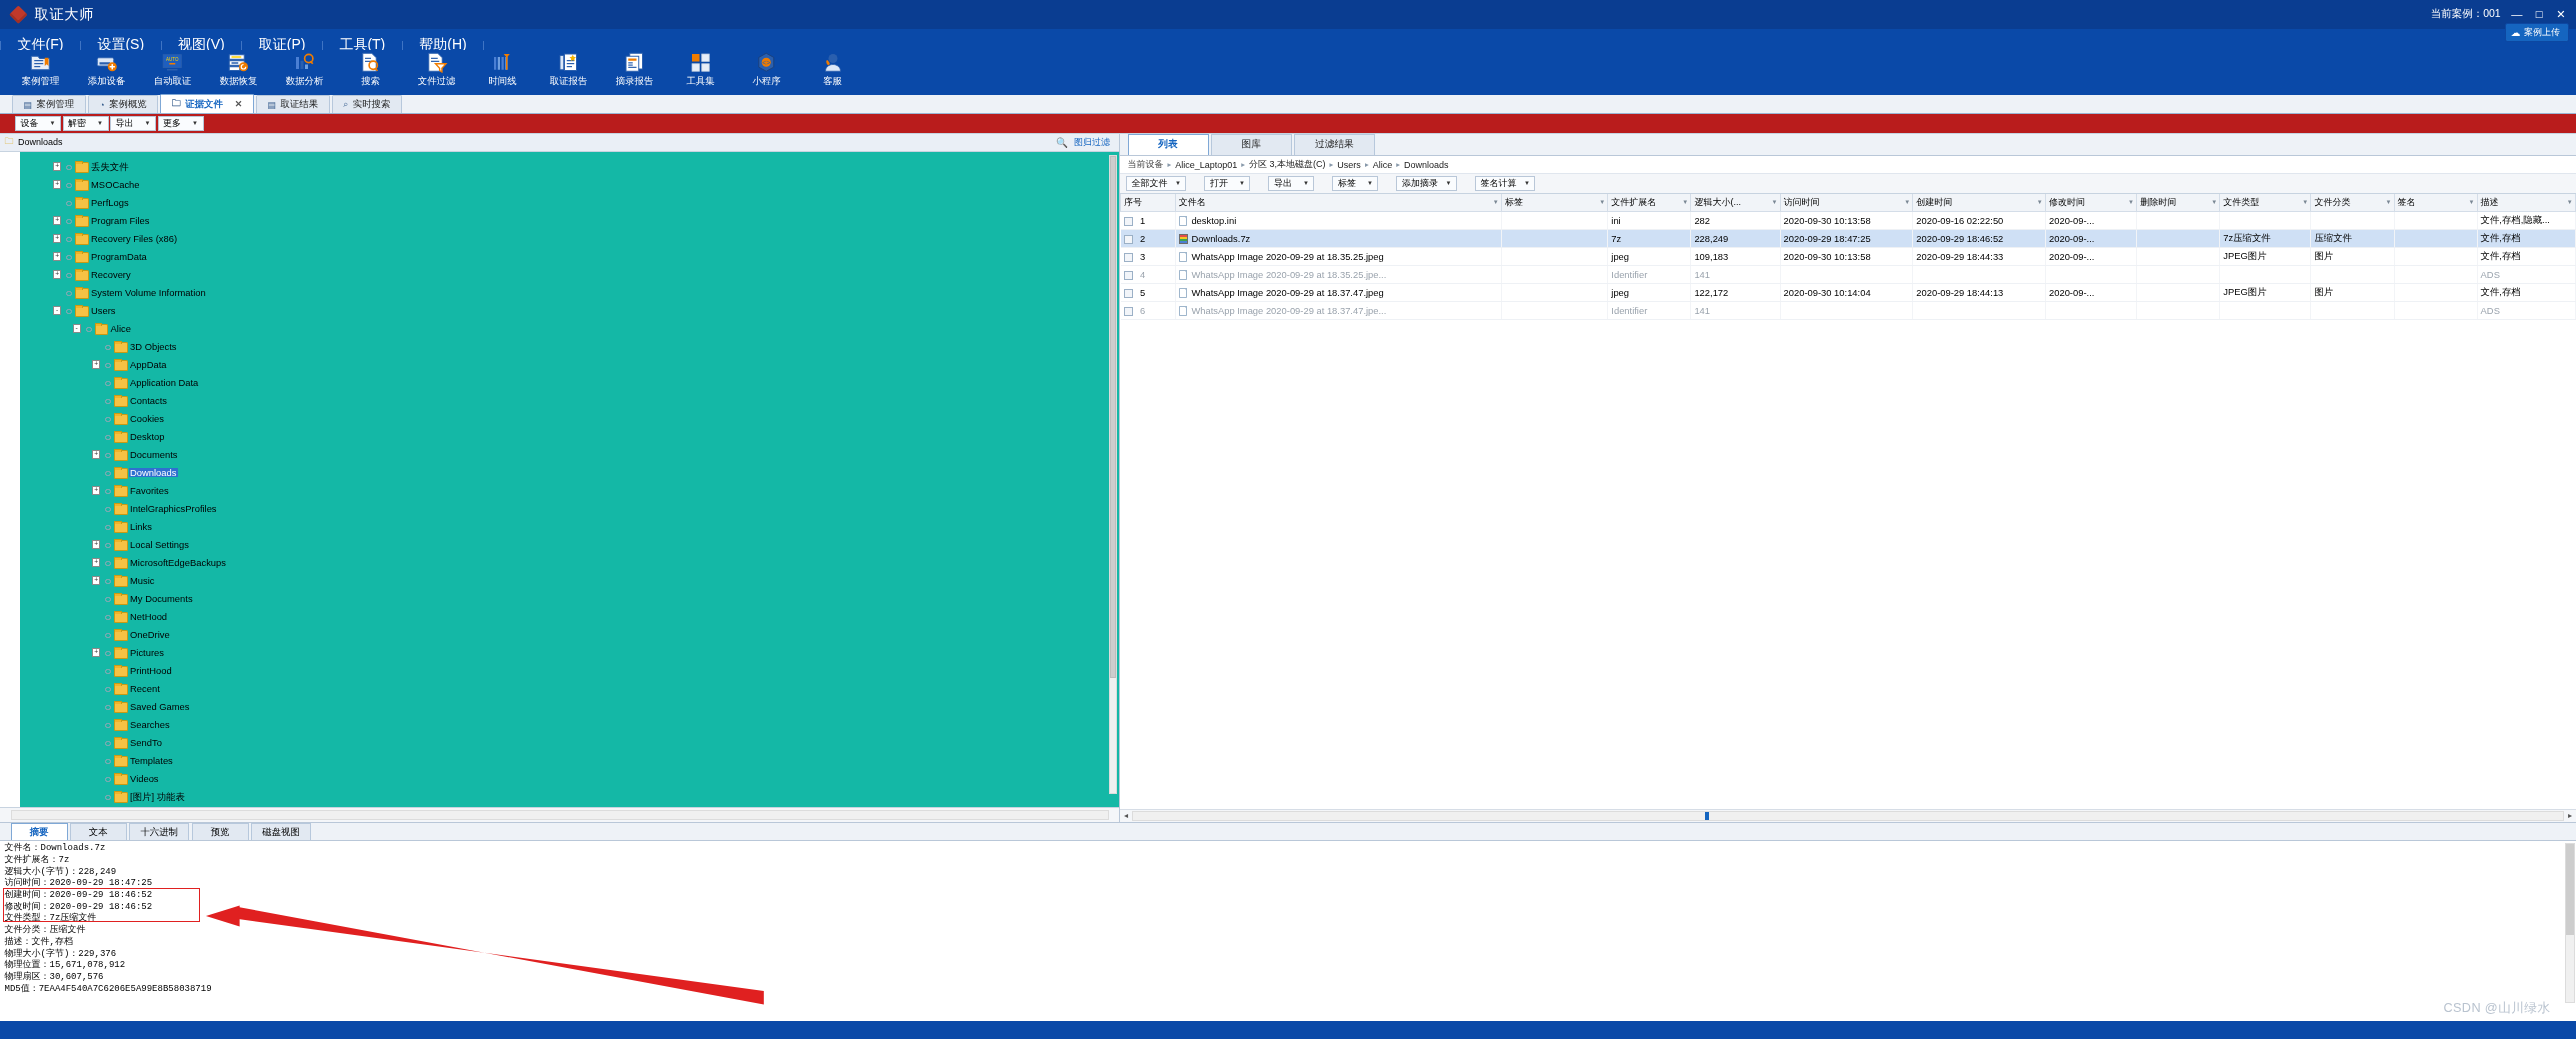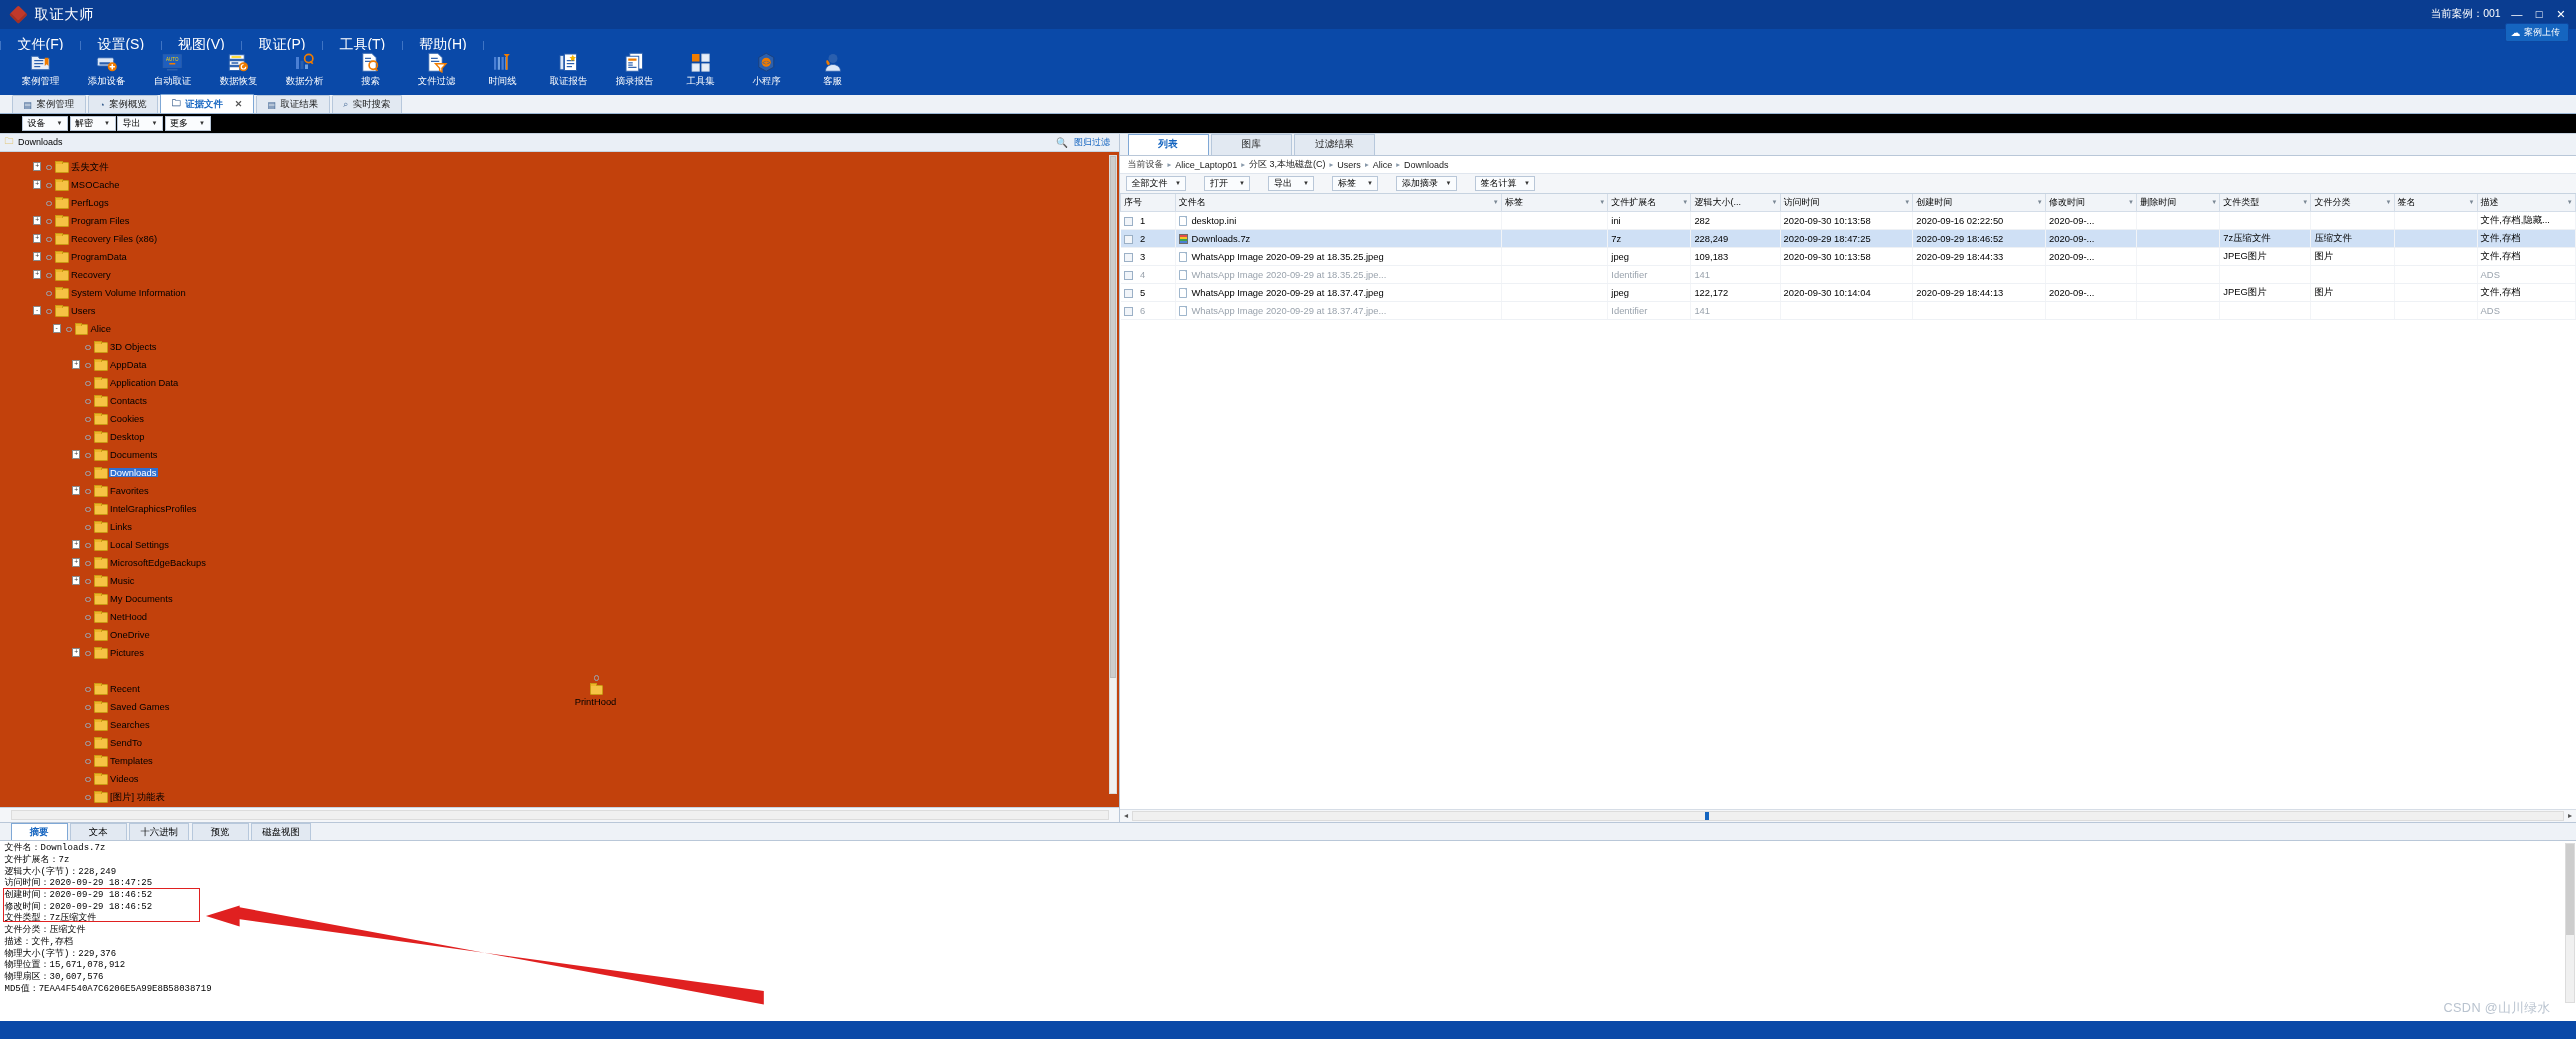--- a/index.html
+++ b/index.html
@@ -79,22 +79,22 @@
     padding:0 10.5px; margin-right:2.2px; font-size:9.4px;
     background:#e2e9f2; border:0.7px solid #b7c8dc; border-bottom:none;
     color:#1a1a1a; border-radius:1.5px 1.5px 0 0;
   }
   .tab.active { background:#fff; color:#1565c0; font-weight:bold; border-color:#7fa8d6; height:19px; }
   .tab .tico { font-size:9px; color:#365d8d; }
   .tab .tclose { margin-left:7.5px; color:#555; font-size:9px; }
 
   
   .filterstrip {
-    height:19.5px; background:#000000; border-bottom:0.7px solid #c7d3e0;
-    display:flex; align-items:center; padding-left:22px; gap:1.5px; flex:none;
+    height:19.5px; background:#b91c1c; border-bottom:0.7px solid #c7d3e0;
+    display:flex; align-items:center; padding-left:15px; gap:1.5px; flex:none;
   }
   .fbtn {
     height:15px; min-width:46px; padding:0 4.5px;
     border:0.7px solid #b9c7d8; background:#fafcfe;
     display:flex; align-items:center; justify-content:space-between;
     font-size:9px; gap:7.5px;
   }
   .caret { font-size:6px; color:#333; }
 
   
@@ -109,21 +109,21 @@
     height:18px; background:#eaeff6; border-bottom:0.7px solid #c7d3e0;
     display:flex; align-items:center; padding:0 4.5px; gap:4.5px; font-size:9px;
   }
   .lp-header .folder { color:#d9a300; }
   .lp-search {
     margin-left:auto; display:flex; align-items:center; gap:6px; padding-right:4.5px;
   }
   .mag { font-size:9.7px; color:#2b4f7d; }
   .retfilter { color:#1565c0; font-size:9px; }
 
-  .treewrap { flex:1; overflow:hidden; position:relative; background:#c2410c; }
+  .treewrap { flex:1; overflow:hidden; position:relative; background:#14b8a6;margin-left:20px; }
   .tree { padding:6px 0 0 33px; font-size:9.4px; line-height:1; }
   .trow { height:18px; display:flex; align-items:center; gap:3px; white-space:nowrap; }
   .exp {
     width:8.2px; height:8.2px; border:0.7px solid #8a8a8a; background:#fff;
     font-size:6.7px; line-height:6.7px; text-align:center; color:#333; flex:none;
   }
   .exp.none { border:none; background:transparent; }
   .dot { width:8.2px; height:8.2px; flex:none; display:inline-block; position:relative; }
   .dot:before {
     content:""; position:absolute; left:2.2px; top:2.2px; width:3.7px; height:3.7px;
@@ -665,21 +665,21 @@
               <span class="dot"></span>
               <span class="fld"></span>
               <span class="tlabel">OneDrive</span>
             </div>
             <div class="trow" style="padding-left: 39px;">
               <span class="exp">+</span>
               <span class="dot"></span>
               <span class="fld"></span>
               <span class="tlabel">Pictures</span>
             </div>
-            <div class="trow" style="padding-left: 39px; flex-direction: column;">
+            <div class="trow" style="padding-left: 39px;">
               <span class="exp none"></span>
               <span class="dot"></span>
               <span class="fld"></span>
               <span class="tlabel">PrintHood</span>
             </div>
             <div class="trow" style="padding-left: 39px;">
               <span class="exp none"></span>
               <span class="dot"></span>
               <span class="fld"></span>
               <span class="tlabel">Recent</span>

